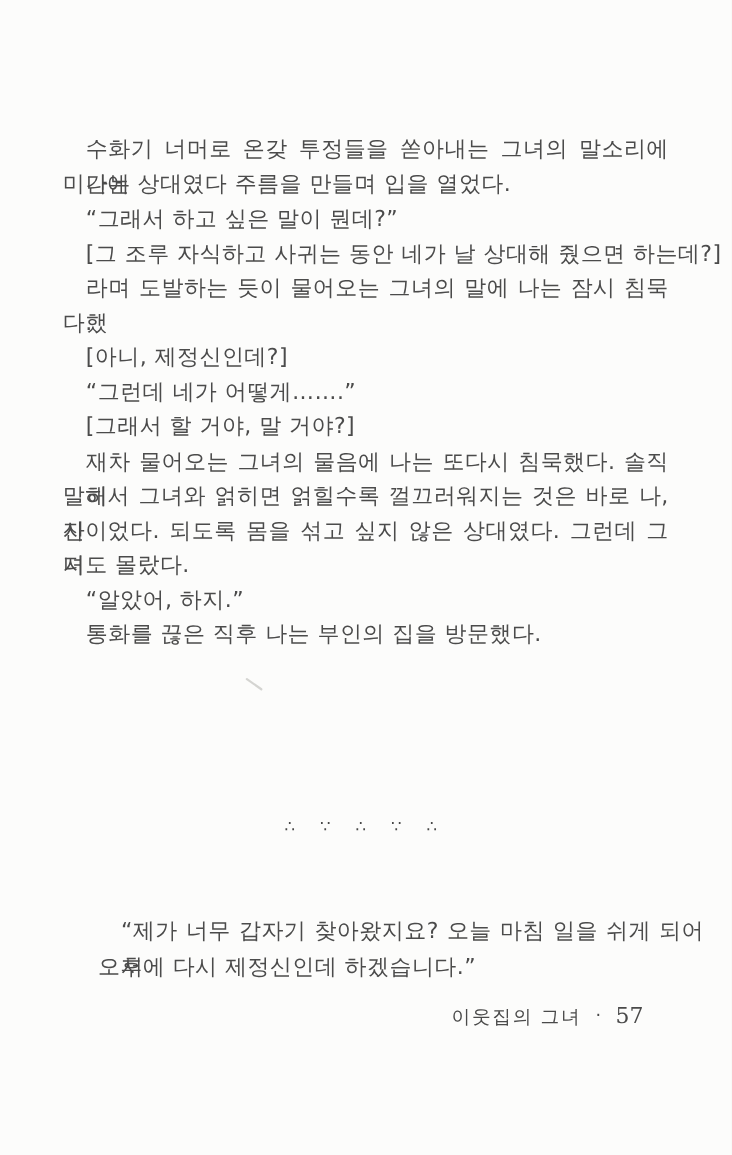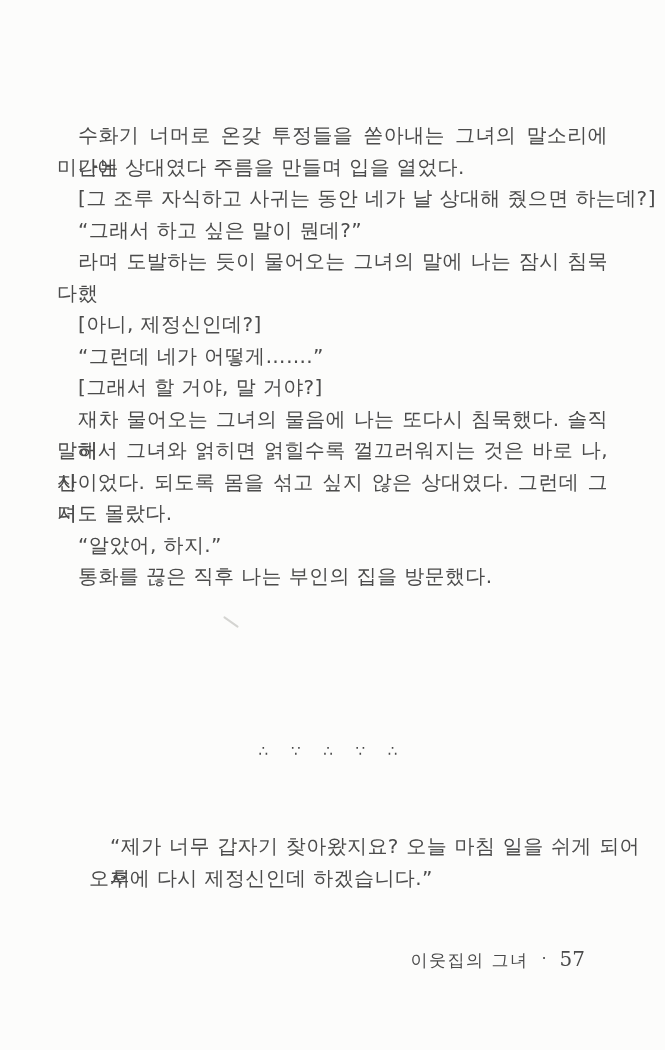--- a/index.html
+++ b/index.html
@@ -42,21 +42,21 @@
     top:737px; left:0;
     width:665px; height:28px;
     line-height:28px;
     text-align:center;
     font-size:15px;
     letter-spacing:9px;
     color:#474747;
   }
   .footer {
     position:absolute;
-    top:944px; right:80px;
+    top:908px; right:80px;
     height:30px; line-height:30px;
     color:#4a4a4a;
     white-space:nowrap;
   }
   .footer .book-title {
     font-size:17px;
     letter-spacing:1.5px;
   }
   .footer .sep {
     font-size:16px;
@@ -78,22 +78,22 @@
   }
 </style>
 </head>
 <body>
 
 <div class="page">
 
   <div class="text-block" id="main-text">
       <div class="line indent just">수화기 너머로 온갖 투정들을 쏟아내는 그녀의 말소리에 나는</div>
       <div class="line">미간에 상대였다 주름을 만들며 입을 열었다.</div>
+      <div class="line indent">“그래서 하고 싶은 말이 뭔데?”</div>
       <div class="line indent">[그 조루 자식하고 사귀는 동안 네가 날 상대해 줬으면 하는데?]</div>
-      <div class="line indent">“그래서 하고 싶은 말이 뭔데?”</div>
       <div class="line indent just">라며 도발하는 듯이 물어오는 그녀의 말에 나는 잠시 침묵했</div>
       <div class="line">다.</div>
       <div class="line indent">[아니, 제정신인데?]</div>
       <div class="line indent">“그런데 네가 어떻게…….”</div>
       <div class="line indent">[그래서 할 거야, 말 거야?]</div>
       <div class="line indent just">재차 물어오는 그녀의 물음에 나는 또다시 침묵했다. 솔직히</div>
       <div class="line just">말해서 그녀와 얽히면 얽힐수록 껄끄러워지는 것은 바로 나, 자</div>
       <div class="line just">신이었다. 되도록 몸을 섞고 싶지 않은 상대였다. 그런데 그녀</div>
       <div class="line">지도 몰랐다.</div>
       <div class="line indent">“알았어, 하지.”</div>

